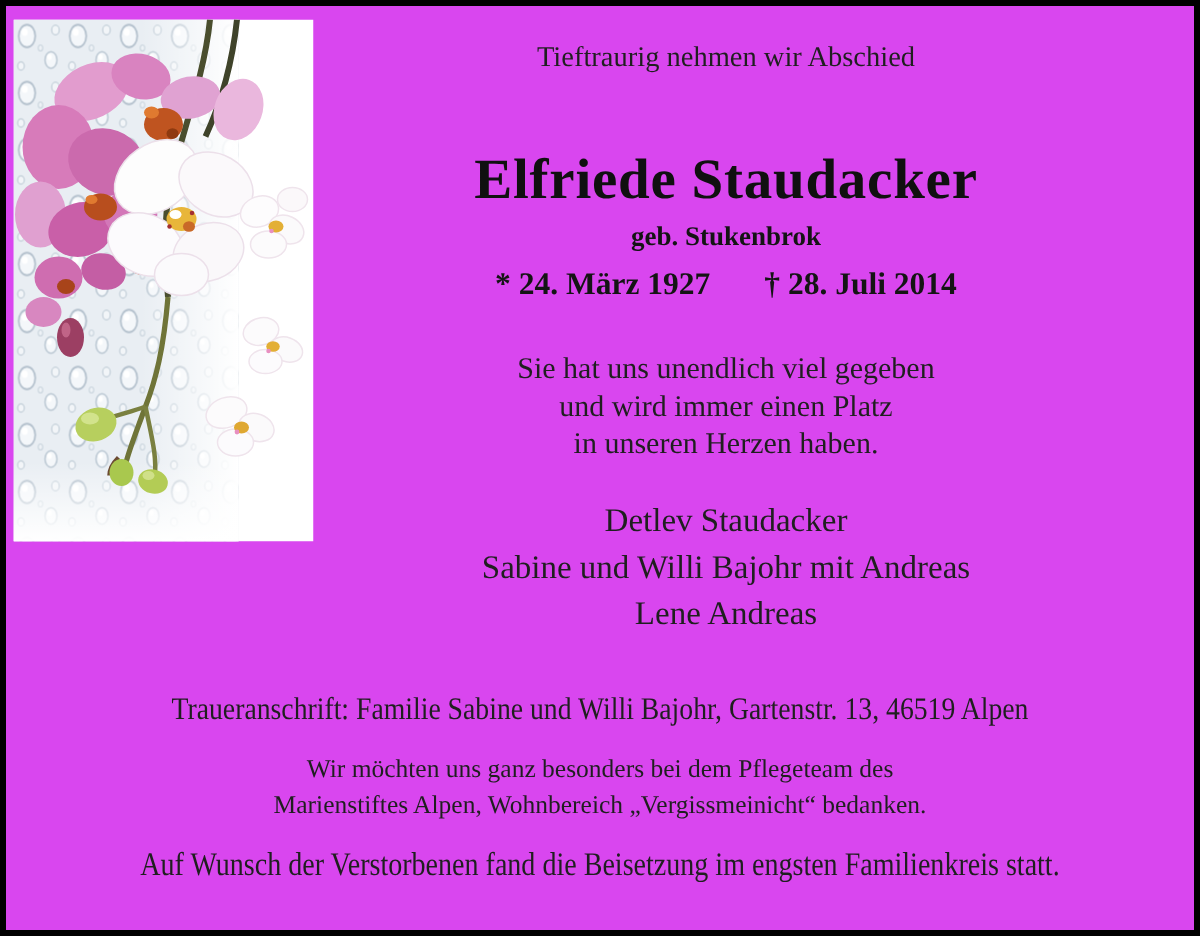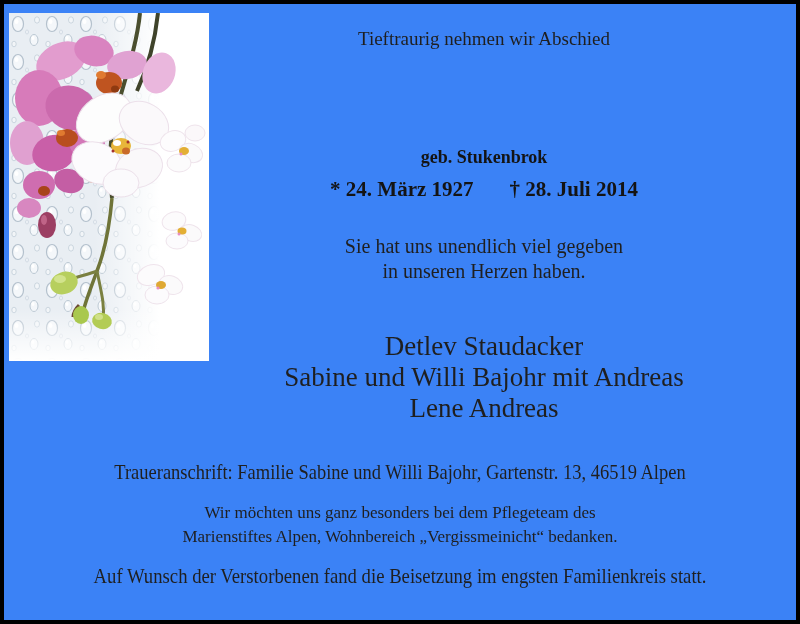--- a/index.html
+++ b/index.html
@@ -1,19 +1,19 @@
 <!DOCTYPE html>
 <html><head>
 <meta charset="utf-8">
 <style>
   html,body{margin:0;padding:0;background:#777;}
   .page{
     position:relative;
     width:800px;height:624px;
-    background:#3b82f6;
+    background:#d946ef;
     font-family:"Liberation Serif","DejaVu Serif",serif;
     color:#1f1f1f;
     overflow:hidden;
   }
   .frame{
     position:absolute;inset:0;
     border:4px solid #000;
     pointer-events:none;
   }
   .photo{
@@ -21,21 +21,21 @@
   }
   .sect{position:absolute;text-align:center;}
   .upper{left:172px;width:624px;}
   .lower{left:10px;width:780px;}
   .intro{top:27px;font-size:19px;line-height:23px;}
   .name{top:98px;font-size:38px;line-height:44px;font-weight:bold;color:#101010;letter-spacing:0.5px;}
   .maiden{top:146px;font-size:18px;line-height:22px;font-weight:bold;color:#141414;}
   .dates{top:177px;font-size:21px;line-height:24px;font-weight:bold;color:#141414;
          display:flex;justify-content:center;gap:36px;}
   .verse{top:234px;font-size:20px;line-height:25px;text-align:center;}
-  .mourners{top:331px;font-size:27px;line-height:31px;}
+  .mourners{top:331px;font-size:22px;line-height:31px;}
   .address{top:460px;font-size:21px;line-height:25px;transform:scaleX(0.88);transform-origin:50% 50%;white-space:nowrap;}
   .thanks{top:501px;font-size:17px;line-height:24px;}
   .closing{top:563px;font-size:22px;line-height:26px;transform:scaleX(0.85);transform-origin:50% 50%;white-space:nowrap;}
 </style>
 </head>
 <body>
 
 <div class="page">
 
   <div class="photo">
@@ -141,30 +141,32 @@
       <ellipse cx="72" cy="302" rx="8" ry="9" fill="#a9c84e"></ellipse>
       <ellipse cx="93" cy="308" rx="10" ry="8" transform="rotate(15 93 308)" fill="#b3cc55"></ellipse>
       <ellipse cx="90" cy="304" rx="4" ry="3" fill="#d0e089"></ellipse>
     </svg>
   </div>
 
   <div class="sect upper intro">
     <div>Tieftraurig nehmen wir Abschied</div>
   </div>
 
+  <div class="sect upper name">Elfriede Staudacker</div>
 
   <div class="sect upper maiden">geb. Stukenbrok</div>
 
   <div class="sect upper dates">
     <span>* 24. März 1927</span>
     <span>† 28. Juli 2014</span>
   </div>
 
   <div class="sect upper verse">
     <div>Sie hat uns unendlich viel gegeben</div>
+    <div>und wird immer einen Platz</div>
     <div>in unseren Herzen haben.</div>
   </div>
 
   <div class="sect upper mourners">
     <div>Detlev Staudacker</div>
     <div>Sabine und Willi Bajohr mit Andreas</div>
     <div>Lene Andreas</div>
   </div>
 
   <div class="sect lower address">Traueranschrift: Familie Sabine und Willi Bajohr, Gartenstr. 13, 46519 Alpen</div>

